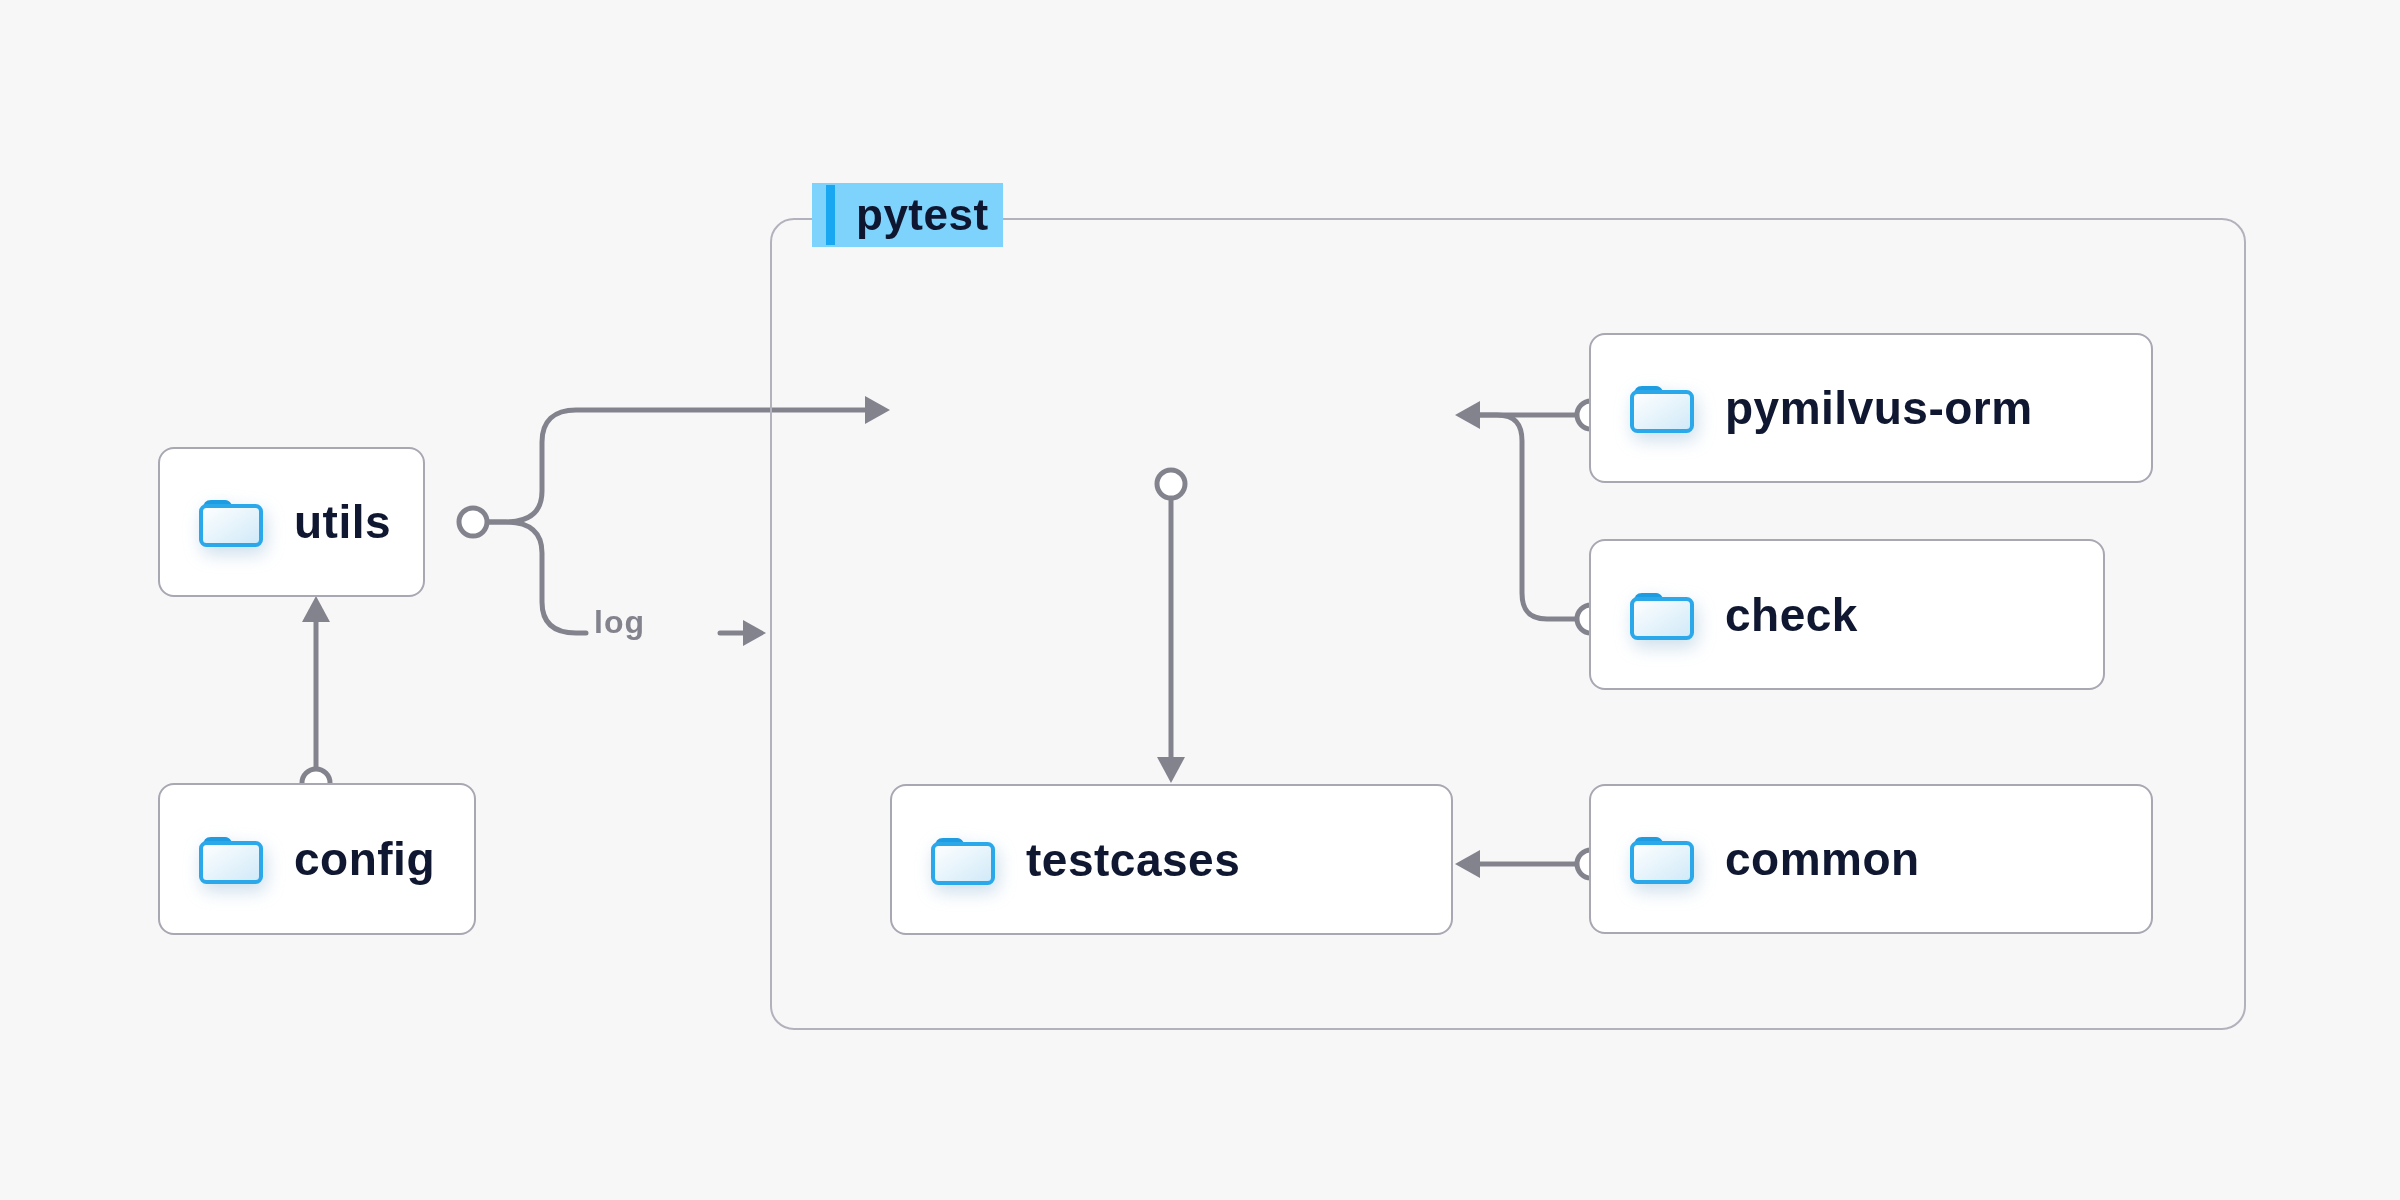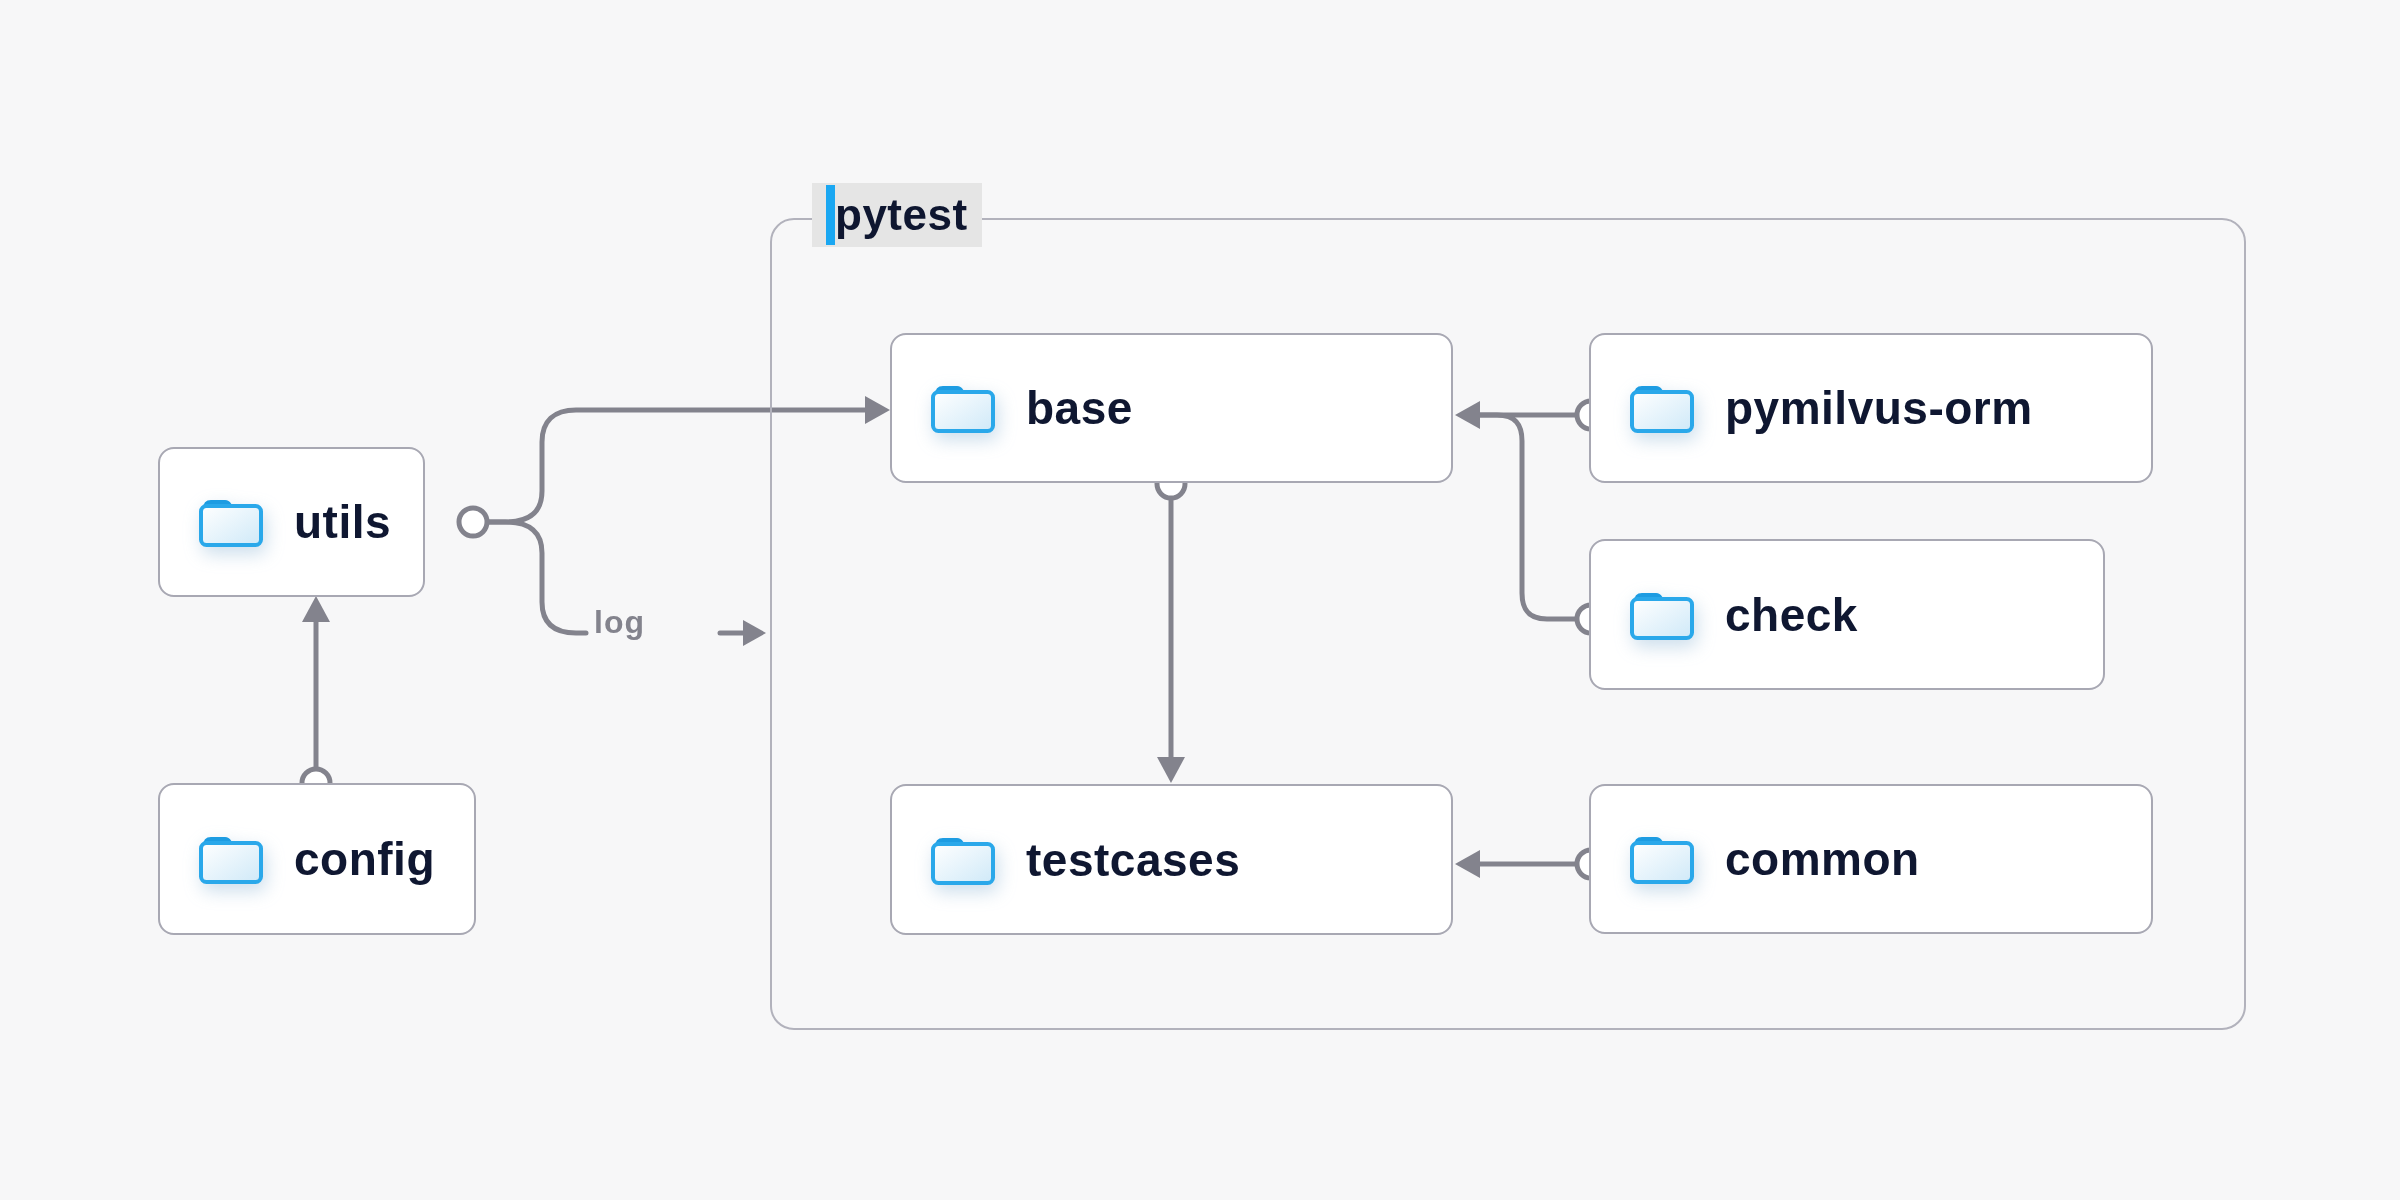--- a/index.html
+++ b/index.html
@@ -19,23 +19,23 @@
     position: absolute;
     left: 770px; top: 218px; width: 1476px; height: 812px;
     border: 2px solid #b2b2bc;
     border-radius: 24px;
     box-sizing: border-box;
     background: transparent;
   }
   .group-label {
     position: absolute;
     left: 812px; top: 183px; height: 64px;
-    display: flex; align-items: center; 
+    display: flex; align-items: center; gap: 21px;
     padding: 0 14px;
-    background: #e5e5e5;
+    background: #7dd3fc;
     justify-content: flex-end;
   }
   .group-label .bar {
     width: 9px; height: 60px;
     background: #1aa7f2;
   }
   .group-label .txt {
     font-size: 44px; font-weight: 700; color: #0e1630;
     letter-spacing: 0.5px;
   }
@@ -145,26 +145,20 @@
     <span class="label">utils</span>
   </div>
 
   <div class="node" id="n-config">
     <svg class="folder" viewBox="0 0 66 54">
         <use href="#folder-sym"></use>
       </svg>
     <span class="label">config</span>
   </div>
 
-  <div class="node" id="n-base">
-    <svg class="folder" viewBox="0 0 66 54">
-        <use href="#folder-sym"></use>
-      </svg>
-    <span class="label">base</span>
-  </div>
 
   <div class="node" id="n-testcases">
     <svg class="folder" viewBox="0 0 66 54">
         <use href="#folder-sym"></use>
       </svg>
     <span class="label">testcases</span>
   </div>
 
   <div class="node" id="n-pymilvus">
     <svg class="folder" viewBox="0 0 66 54">

